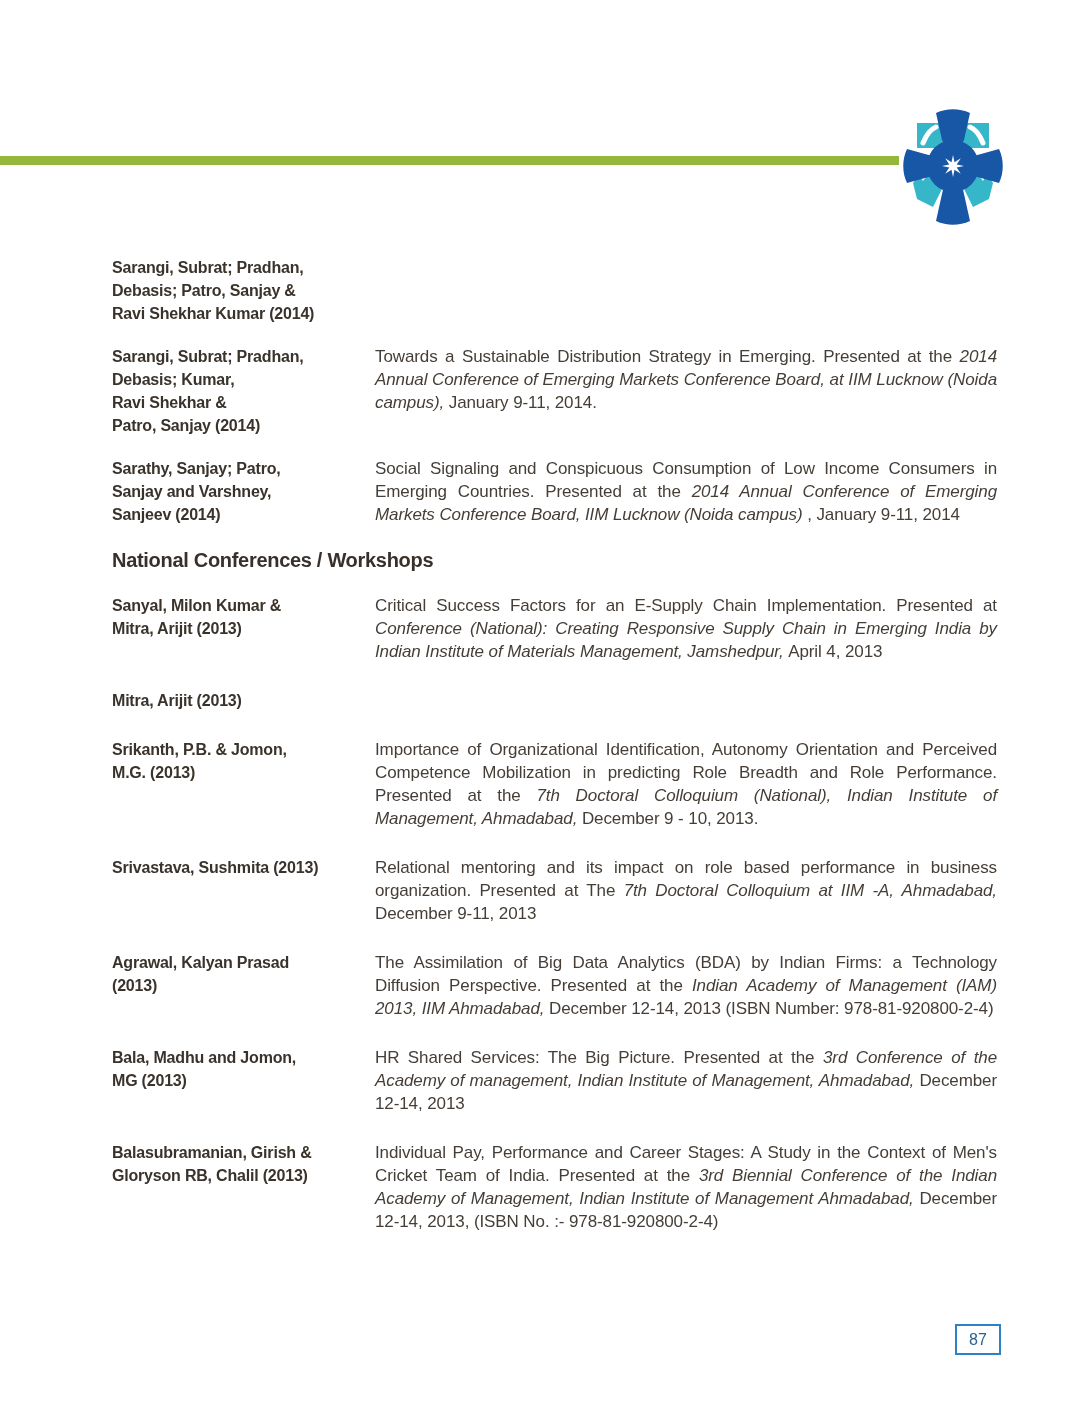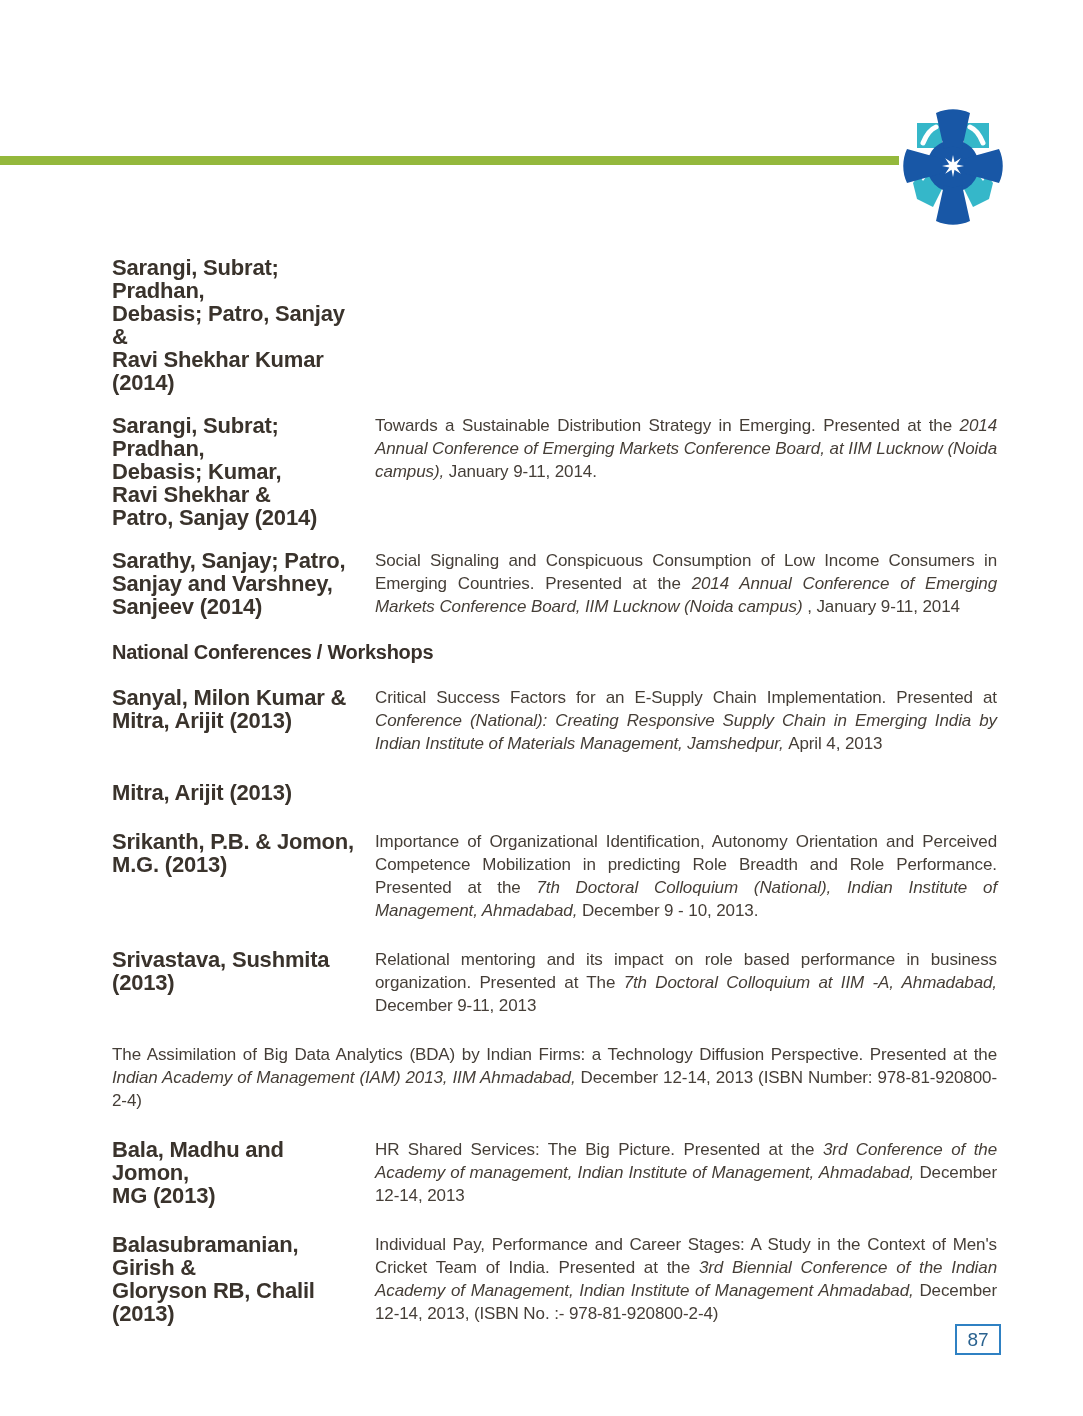--- a/index.html
+++ b/index.html
@@ -37,21 +37,21 @@
   }
   .entry{
     display:flex;
     align-items:flex-start;
   }
   .sec-top .entry{margin-bottom:20px;}
   .sec-national .entry{margin-bottom:26px;}
   .authors{
     flex:0 0 263px;width:263px;box-sizing:border-box;padding-right:18px;
     font-weight:bold;
-    font-size:22px;line-height:23px;
+    font-size:16px;line-height:23px;
     color:var(--ink-bold);
     white-space:pre-line;
     letter-spacing:-0.2px;
   }
   .citation{
     flex:1;
     font-size:17px;line-height:23px;
     color:var(--ink-body);
     text-align:justify;
     letter-spacing:-0.1px;
@@ -62,21 +62,21 @@
     font-size:20px;line-height:28px;
     font-weight:bold;
     color:#38302a;
     letter-spacing:-0.3px;
   }
   .page-number{
     position:absolute;left:955px;top:1324px;
     width:46px;height:31px;
     border:2px solid var(--pg-border);
     display:flex;align-items:center;justify-content:center;
-    font-size:19px;color:var(--pg-text);
+    font-size:16px;color:var(--pg-text);
     box-sizing:border-box;
   }
 </style>
 </head>
 <body>
 
 <div class="page">
 
   <div class="top-rule"></div>
 
@@ -138,20 +138,22 @@
       <article class="entry">
         <div class="authors">Srikanth, P.B.  &amp; Jomon,
 M.G. (2013)</div>
         <div class="citation"><span>Importance of Organizational Identification, Autonomy Orientation and Perceived Competence Mobilization in predicting Role Breadth and Role Performance. Presented at the </span><span class="it">7th Doctoral Colloquium (National), Indian Institute of Management, Ahmadabad, </span><span>December 9 - 10, 2013.</span></div>
       </article>
       <article class="entry">
         <div class="authors">Srivastava, Sushmita (2013)</div>
         <div class="citation"><span>Relational mentoring and its impact on role based performance in business organization. Presented at The </span><span class="it">7th Doctoral Colloquium at IIM -A, Ahmadabad, </span><span>December 9-11, 2013</span></div>
       </article>
       <article class="entry">
+        <div class="authors">Agrawal, Kalyan Prasad
+(2013)</div>
         <div class="citation"><span>The Assimilation of Big Data Analytics (BDA) by Indian Firms: a Technology Diffusion Perspective. Presented at the </span><span class="it">Indian Academy of Management (IAM) 2013, IIM Ahmadabad, </span><span>December 12-14, 2013 (ISBN Number: 978-81-920800-2-4)</span></div>
       </article>
       <article class="entry">
         <div class="authors">Bala, Madhu and Jomon,
 MG (2013)</div>
         <div class="citation"><span>HR Shared Services: The Big Picture. Presented at the </span><span class="it">3rd Conference of the Academy of management, Indian Institute of Management, Ahmadabad, </span><span>December 12-14, 2013</span></div>
       </article>
       <article class="entry">
         <div class="authors">Balasubramanian, Girish &amp;
 Gloryson RB, Chalil (2013)</div>

